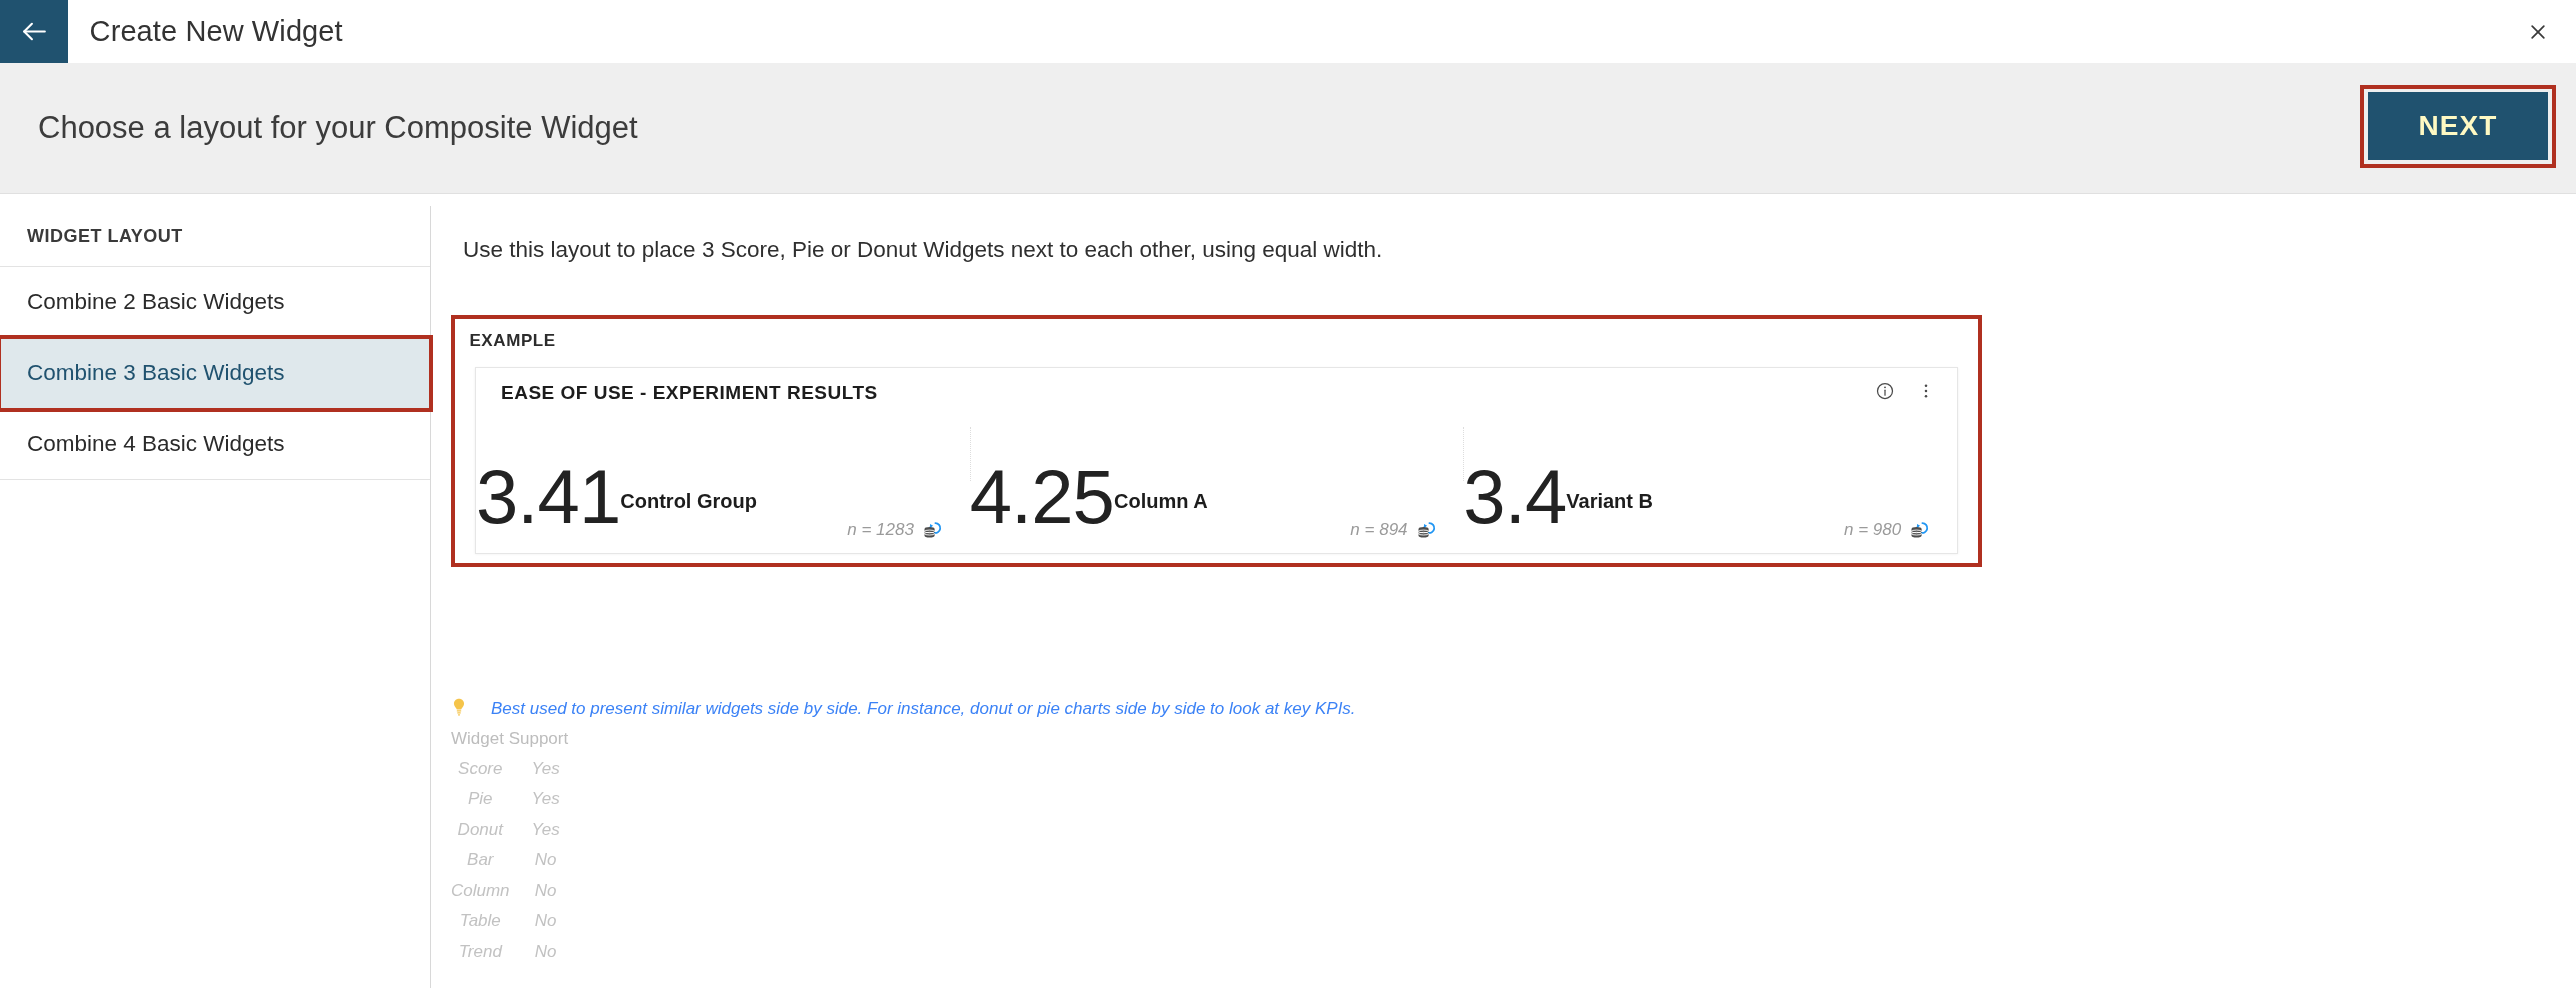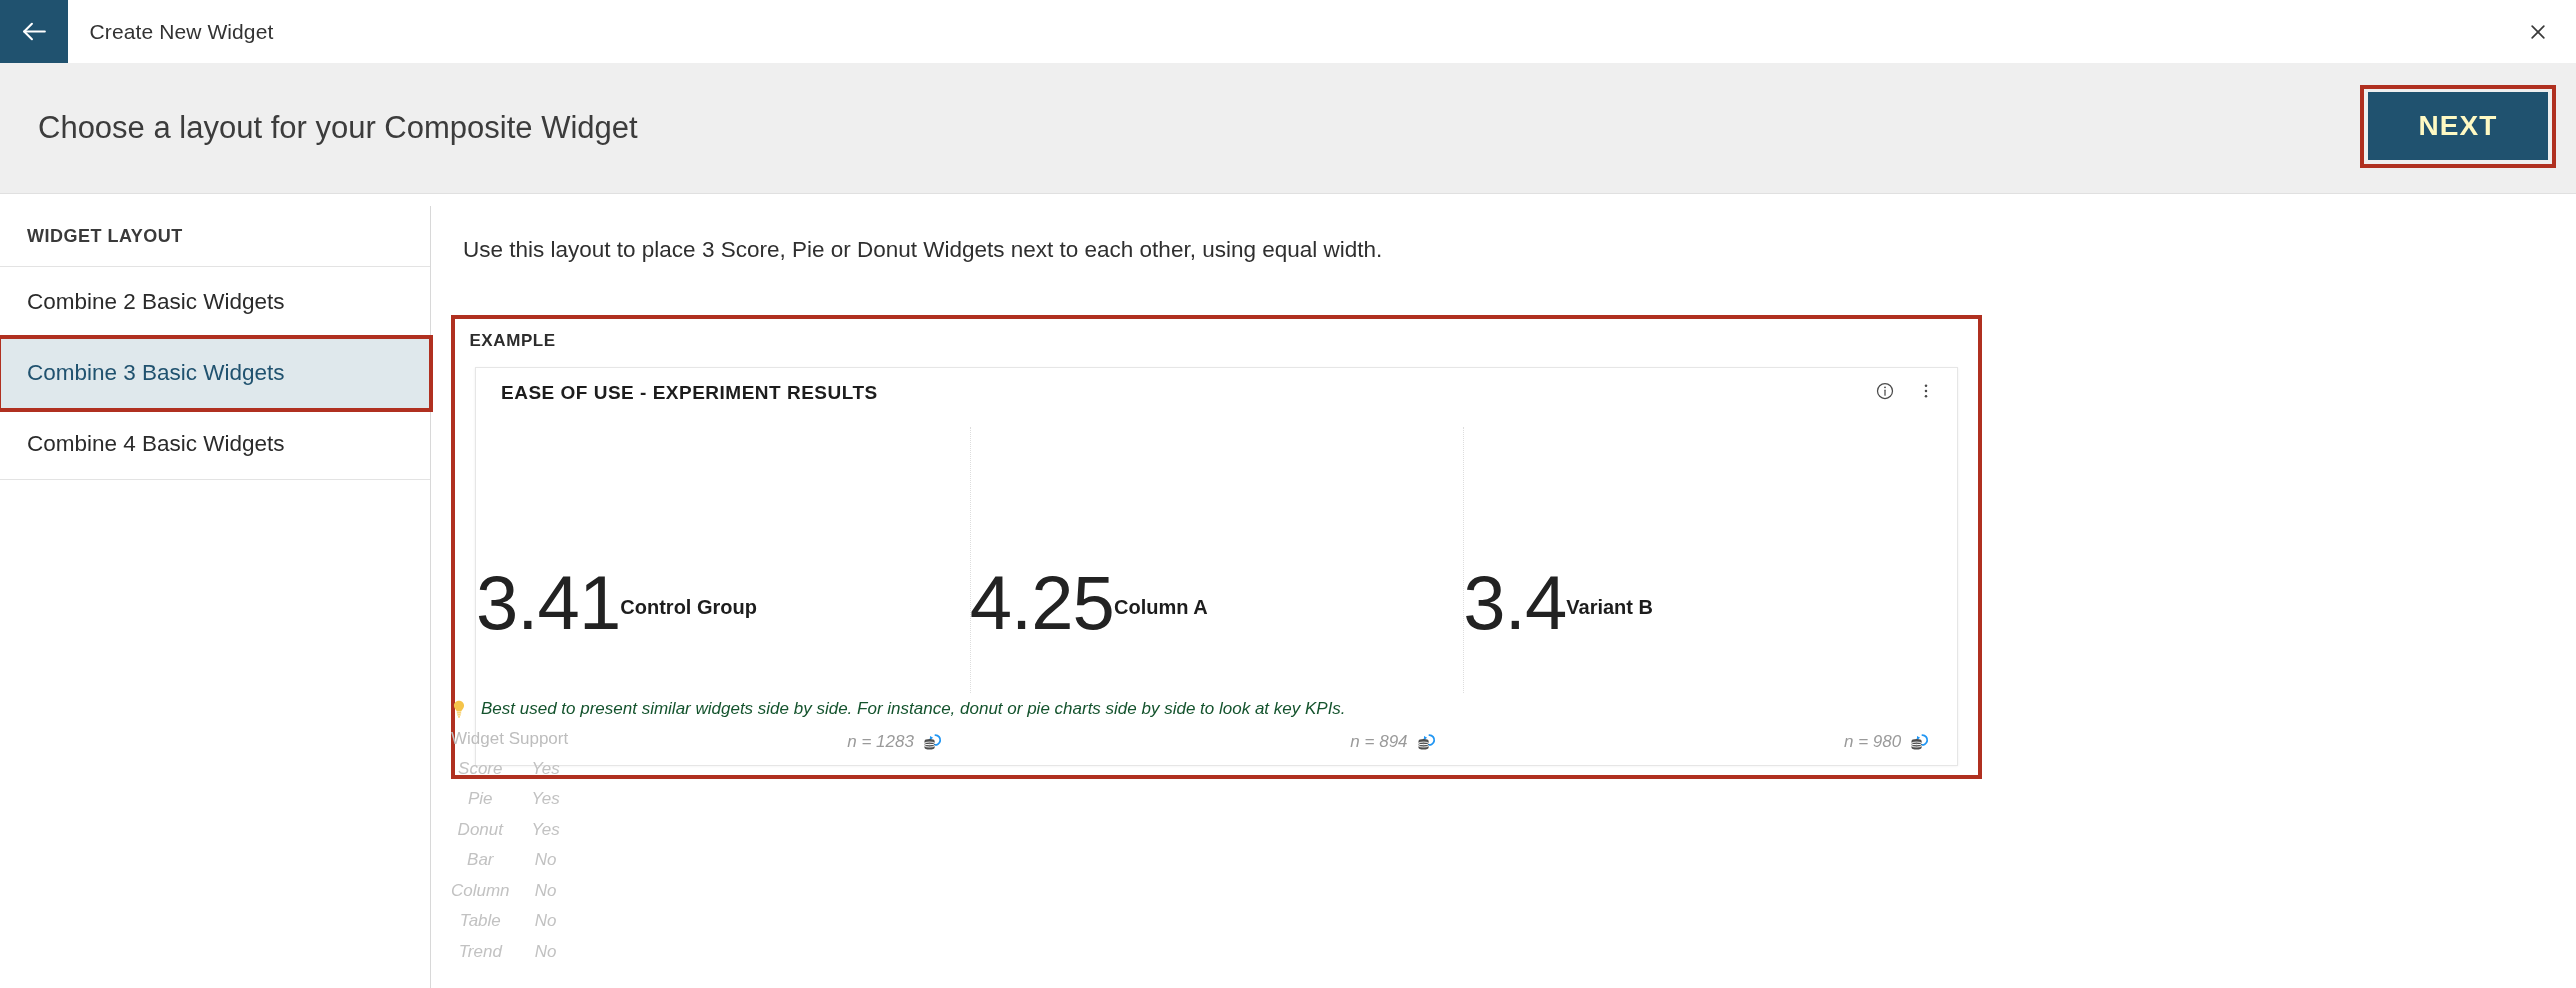--- a/index.html
+++ b/index.html
@@ -25,21 +25,21 @@
     background: #20526f;
     display: flex;
     align-items: center;
     justify-content: center;
     cursor: pointer;
     flex: 0 0 auto;
   }
   .back-btn svg { width: 31px; height: 31px; display:block; }
   .topbar-title {
     margin-left: 21.6px;
-    font-size: 21px;
+    font-size: 29px;
     font-weight: 400;
     color: #333333;
     letter-spacing: 0.1px;
     white-space: nowrap;
   }
   .close-btn {
     position: absolute;
     right: 20px; top: 50%;
     transform: translateY(-50%);
     width: 36px; height: 36px;
@@ -154,21 +154,21 @@
     color: #2f2f2f;
     line-height: 1.3;
   }
 
   
   .example-box {
     position: absolute;
     left: 20px;
     top: 120px;
     width: 1531px;
-    height: 464px;
+    height: 252px;
     border: 4.5px solid #b03020;
     background: #ffffff;
   }
   .example-label {
     position: absolute;
     left: 14.4px; top: 11.7px;
     font-size: 17px;
     font-weight: 700;
     letter-spacing: 0.6px;
     color: #2c2c2c;
@@ -265,25 +265,25 @@
 
   
   .tips {
     position: absolute;
     left: 20px;
     top: 504px;
     width: 1261px;
   }
   .tip-line {
     display: flex;
-    align-items: flex-end;
-    gap: 14px;
+    align-items: flex-start;
+    gap: 24px;
     font-size: 17px;
     font-style: italic;
-    color: #14532d;
+    color: #3b82f6;
     margin-bottom: 10px;
   }
   .bulb { width: 16px; height: 20px; flex: 0 0 auto; margin-top: -1.8px;}
   .support-title {
     font-size: 17px;
     color: #bdbdbd;
     margin-bottom: 10.8px;
   }
   .support-table { border-collapse: collapse; }
   .support-table td {

